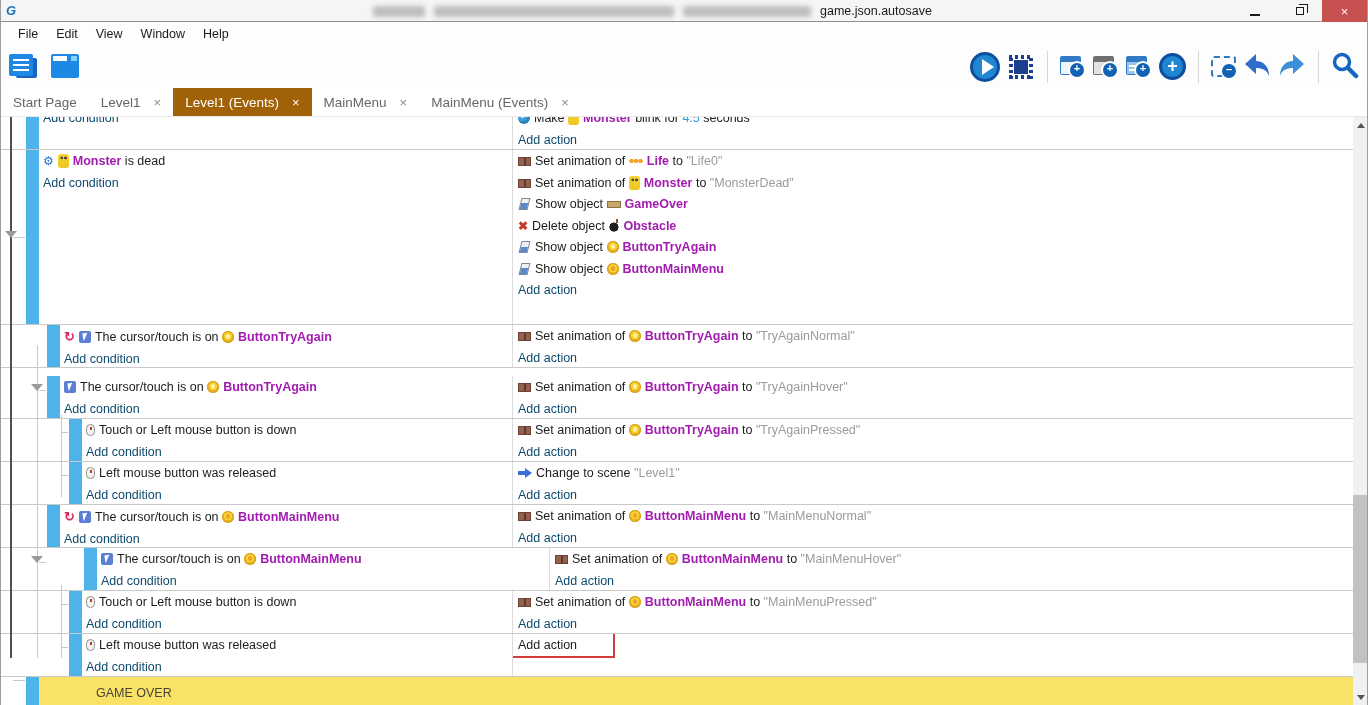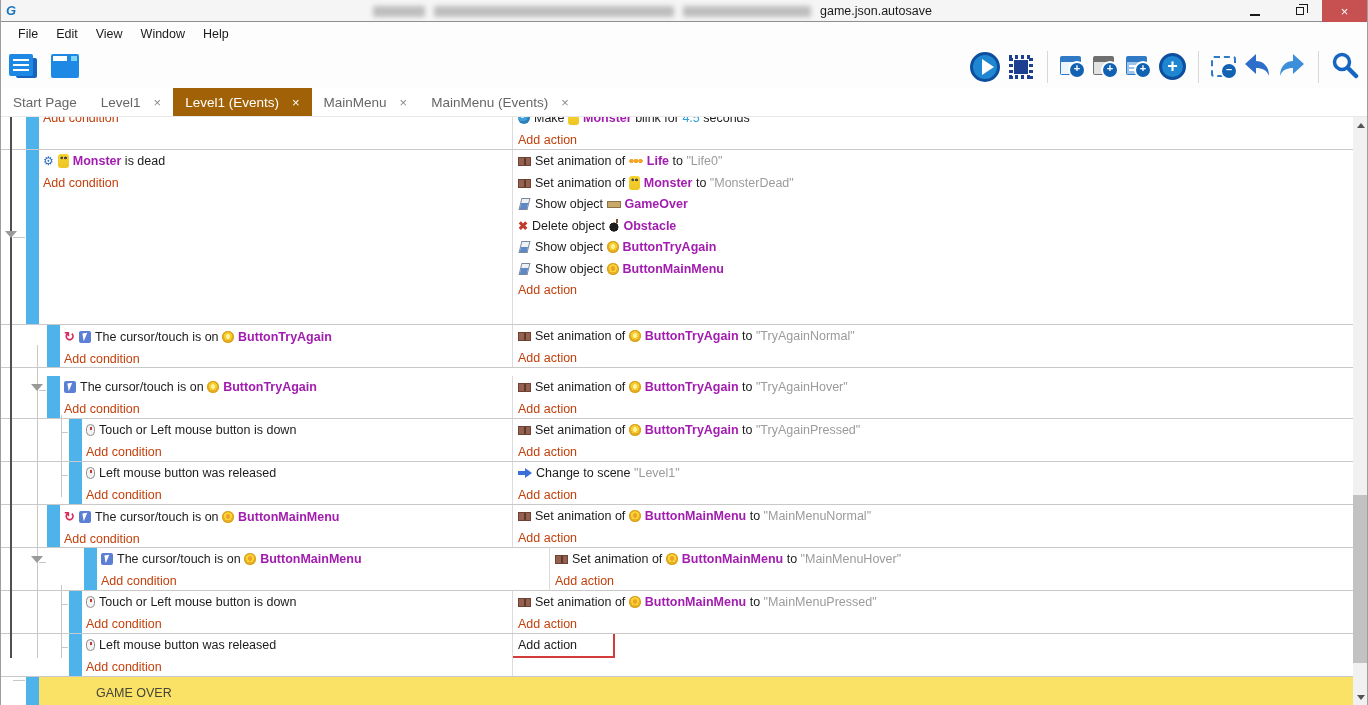--- a/index.html
+++ b/index.html
@@ -64,21 +64,21 @@
 
 
 .events-area{position:relative;width:1368px;height:588px;background:#fff}
 .rows{width:1352px}
 .ev-row{position:relative;display:flex;border-bottom:1px solid #c9c9c9;background:#fff;overflow:hidden}
 .bar{position:absolute;top:0;bottom:0;width:13px;background:#4db3ea}
 .cond-cell{width:512px;position:relative;border-right:1px solid #dcdcdc;overflow:hidden}
 .act-cell{flex:1;padding-left:5px;overflow:hidden;position:relative}
 .lines{padding-top:1px}
 .ln{line-height:21.5px;font-size:12.5px;color:#1c1c1c;white-space:nowrap}
-.add{color:#c2410c}
+.add{color:#0c4a6e}
 .obj{color:#a21caf;font-weight:bold}
 .param{color:#9b9b9b}
 .num{color:#2f9fd6}
 .add-hl{display:inline-block;color:#1c1c1c;border:2px solid #d43c3c;padding:0 36px 0 5px;line-height:22px;margin-left:-7px;margin-top:-3px;position:relative;z-index:2;background:#fff}
 .comment-row{display:block}
 .comment{position:absolute;left:38px;right:0;top:0;bottom:0;background:#f9e266;display:flex;align-items:center;padding-left:57px;font-size:12.5px;color:#45453a}
 
 
 .gl{display:inline-block;margin-right:4px;font-size:13px}
 .invert-icon{font-weight:bold;font-size:13px}

